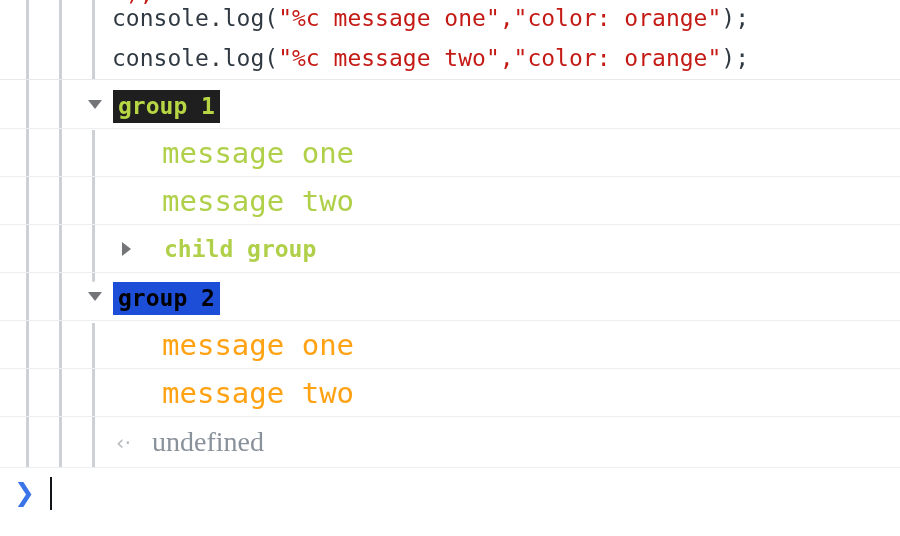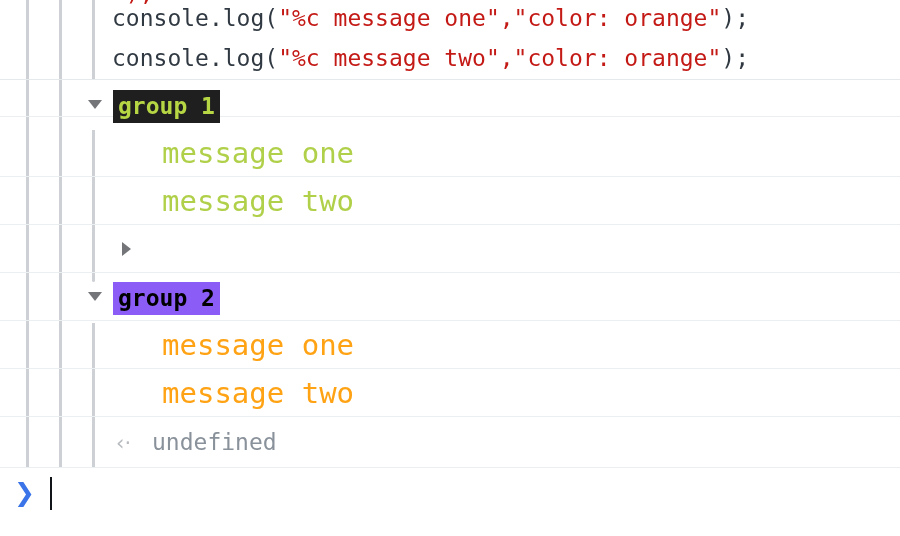--- a/index.html
+++ b/index.html
@@ -90,21 +90,21 @@
     line-height: 28px;
     font-weight: bold;
     padding: 2px 5px 3px 5px;
     white-space: pre;
   }
   .grp-dark {
     background: #1f1f1f;
     color: #b6d644;
   }
   .grp-orange {
-    background: #8b5cf6;
+    background: #1d4ed8;
     color: #000000;
   }
 
   .msg {
     position: absolute;
     font-size: 29px;
     line-height: 30px;
     white-space: pre;
   }
   .msg-green  { color: #b0d04a; }
@@ -122,24 +122,25 @@
   .ret-icon {
     position: absolute;
     color: #b7bbbf;
     font-size: 21px;
     line-height: 21px;
     font-family: "DejaVu Sans", "Liberation Sans", sans-serif;
     white-space: pre;
   }
   .ret-val {
     position: absolute;
-    font-size: 23px;
+    font-size: 28px;
     line-height: 30px;
     color: #89919a;
     white-space: pre;
+    font-family: Liberation Serif, serif;
   }
 
   
   .prompt-row {
     position: absolute;
     left: 0;
     top: 469px;
     width: 900px;
     height: 67px;
     background: #ffffff;
@@ -175,35 +176,36 @@
   <div class="rail r3c"></div>
 
   <div class="code-block">
     <div class="code-line l0"><span class="str">");</span></div>
 
     <div class="code-line l1"><span>console.log(</span><span class="str">"%c message one","color: orange"</span><span>);</span></div>
 
     <div class="code-line l2"><span>console.log(</span><span class="str">"%c message two","color: orange"</span><span>);</span></div>
   </div>
 
-  <div class="row" style="top:81px; height:36px;">
+  <div class="row" style="top:81px; height:48px;">
     <div class="tri tri-down" style="left:88px; top:19px;"></div>
     <div class="grp-label grp-dark" style="left:113px; top:9px;">group 1</div>
   </div>
 
   <div class="row" style="top:129px; height:48px;">
     <div class="msg msg-green" style="left:162px; top:9px;">message one</div>
   </div>
 
   <div class="row" style="top:177px; height:48px;">
     <div class="msg msg-green" style="left:162px; top:9px;">message two</div>
   </div>
 
   <div class="row" style="top:225px; height:48px;">
     <div class="tri tri-right" style="left:122px; top:17px;"></div>
+    <div class="child-label" style="left:164px; top:10px;">child group</div>
   </div>
 
   <div class="row" style="top:273px; height:48px;">
     <div class="tri tri-down" style="left:88px; top:19px;"></div>
     <div class="grp-label grp-orange" style="left:113px; top:9px;">group 2</div>
   </div>
 
   <div class="row" style="top:321px; height:48px;">
     <div class="msg msg-orange" style="left:162px; top:9px;">message one</div>
   </div>

